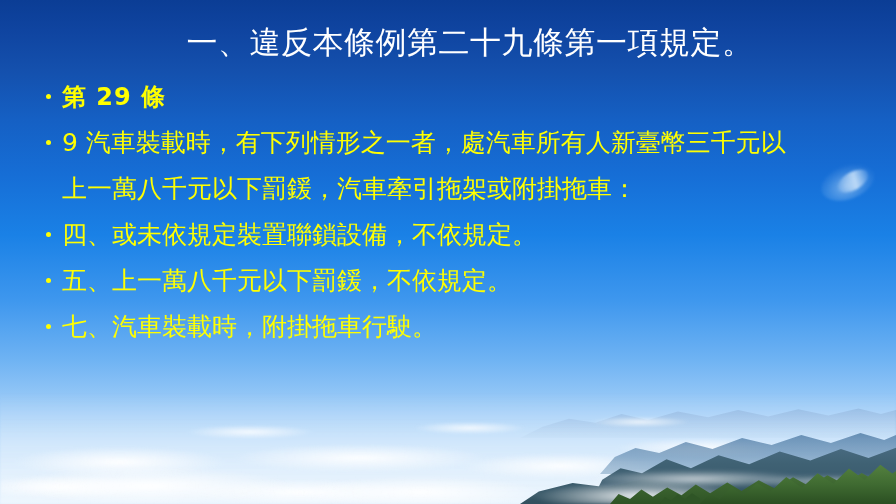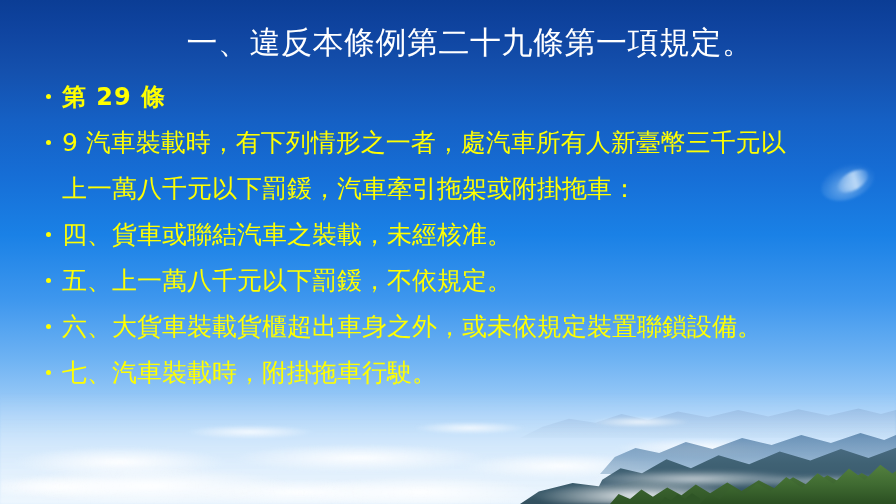--- a/index.html
+++ b/index.html
@@ -256,32 +256,28 @@
       </div>
 
       <div class="bullet-row wrap">
         <span class="dot"></span>
         <span>9 汽車裝載時，有下列情形之一者，處汽車所有人新臺幣三千元以</span>
         <span class="cont-line">上一萬八千元以下罰鍰，汽車牽引拖架或附掛拖車：</span>
       </div>
 
       <div class="bullet-row">
         <span class="dot"></span>
-        <span>四、貨車或聯結汽車之裝載，未經核准。</span>
+        <span>四、或未依規定裝置聯鎖設備，不依規定。</span>
       </div>
 
       <div class="bullet-row">
         <span class="dot"></span>
         <span>五、上一萬八千元以下罰鍰，不依規定。</span>
       </div>
 
-      <div class="bullet-row">
-        <span class="dot"></span>
-        <span>六、大貨車裝載貨櫃超出車身之外，或未依規定裝置聯鎖設備。</span>
-      </div>
 
       <div class="bullet-row">
         <span class="dot"></span>
         <span>七、汽車裝載時，附掛拖車行駛。</span>
       </div>
 
     </div>
   </div>
 </div>
 

